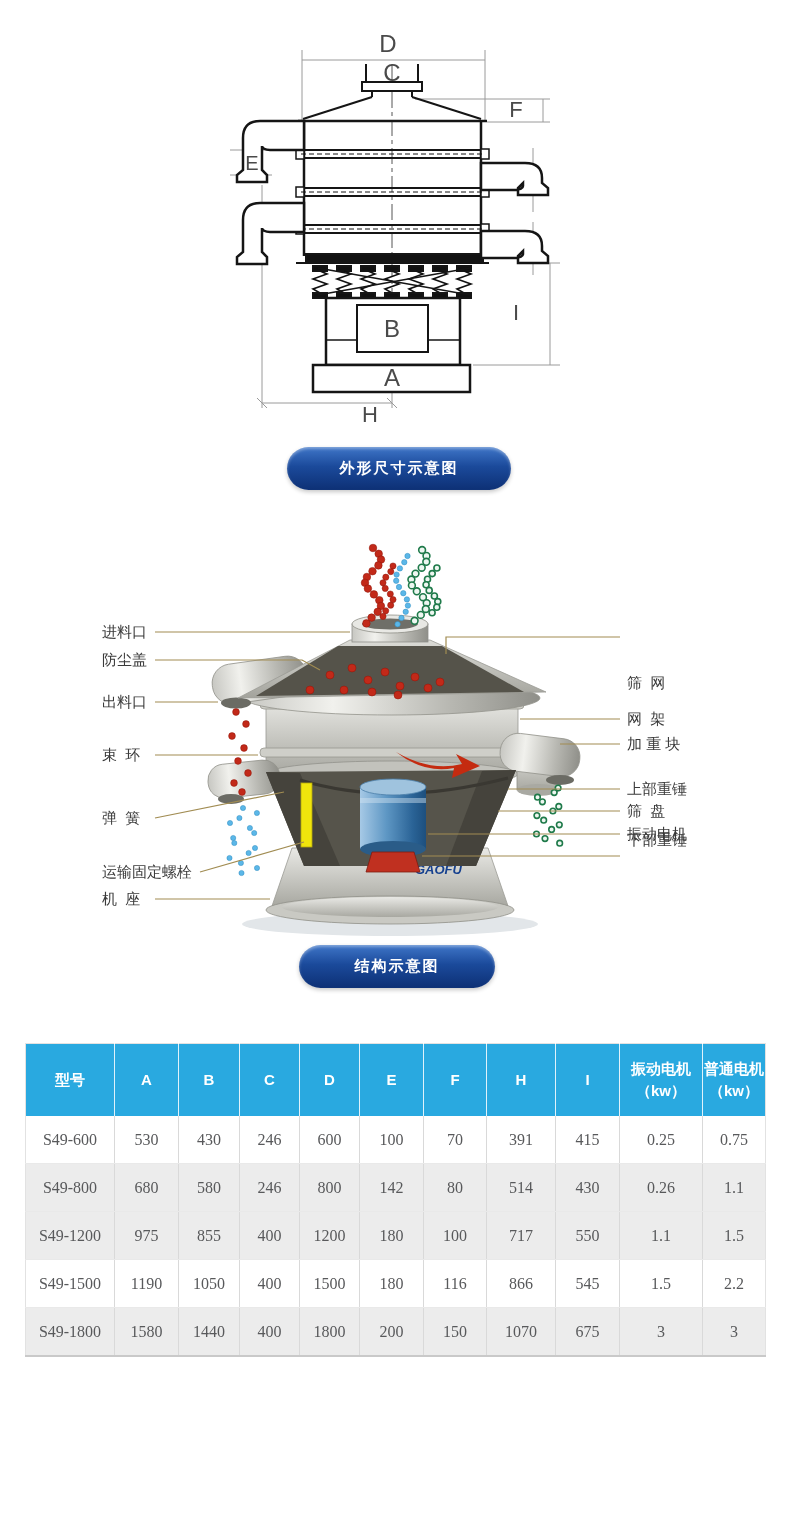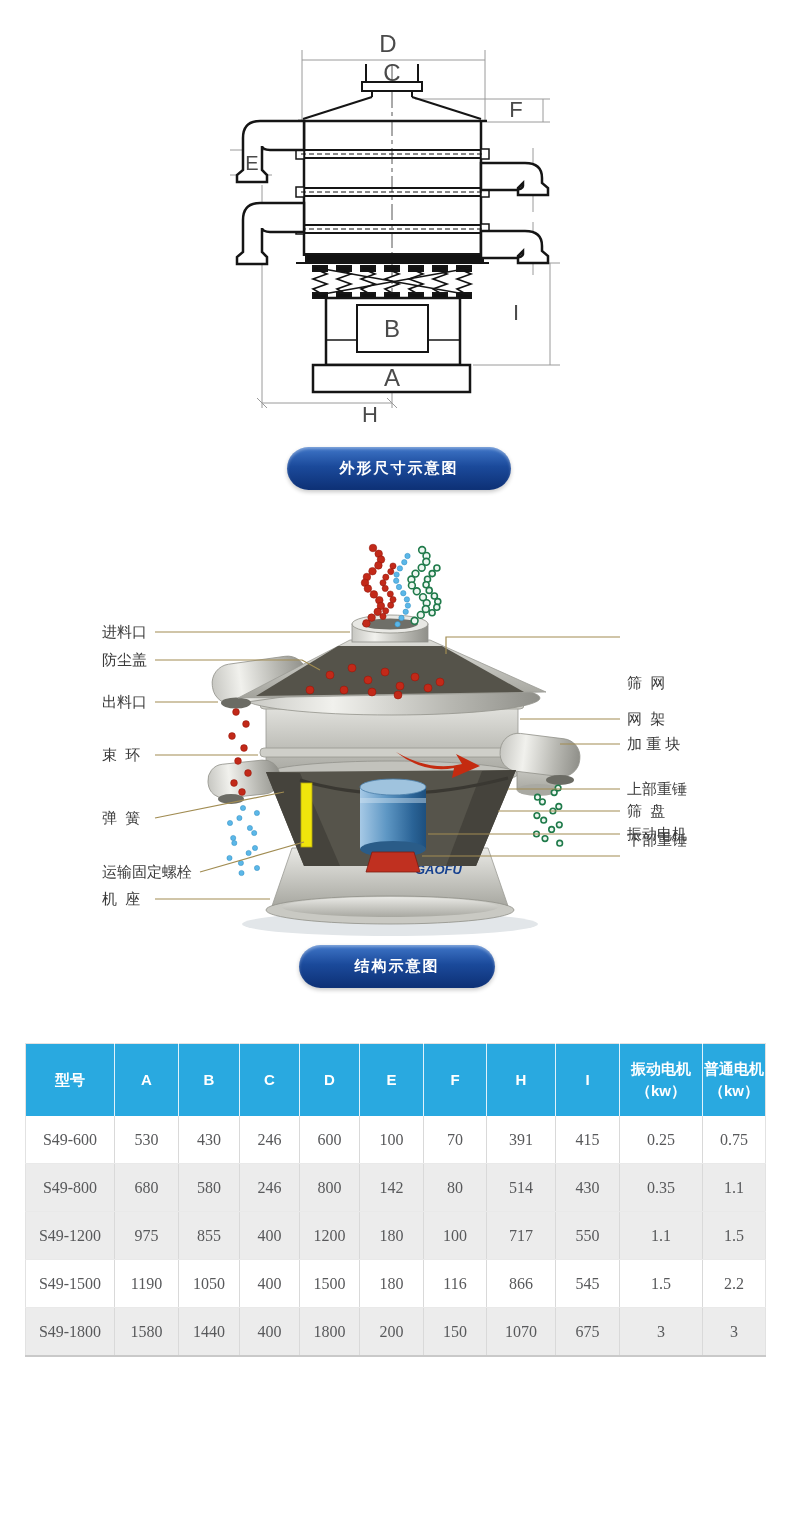--- a/index.html
+++ b/index.html
@@ -433,21 +433,21 @@
         <tr class="alt">
           <td>S49-800</td>
           <td>680</td>
           <td>580</td>
           <td>246</td>
           <td>800</td>
           <td>142</td>
           <td>80</td>
           <td>514</td>
           <td>430</td>
-          <td>0.35</td>
+          <td>0.26</td>
           <td>1.1</td>
         </tr>
         <tr class="alt">
           <td>S49-1200</td>
           <td>975</td>
           <td>855</td>
           <td>400</td>
           <td>1200</td>
           <td>180</td>
           <td>100</td>

